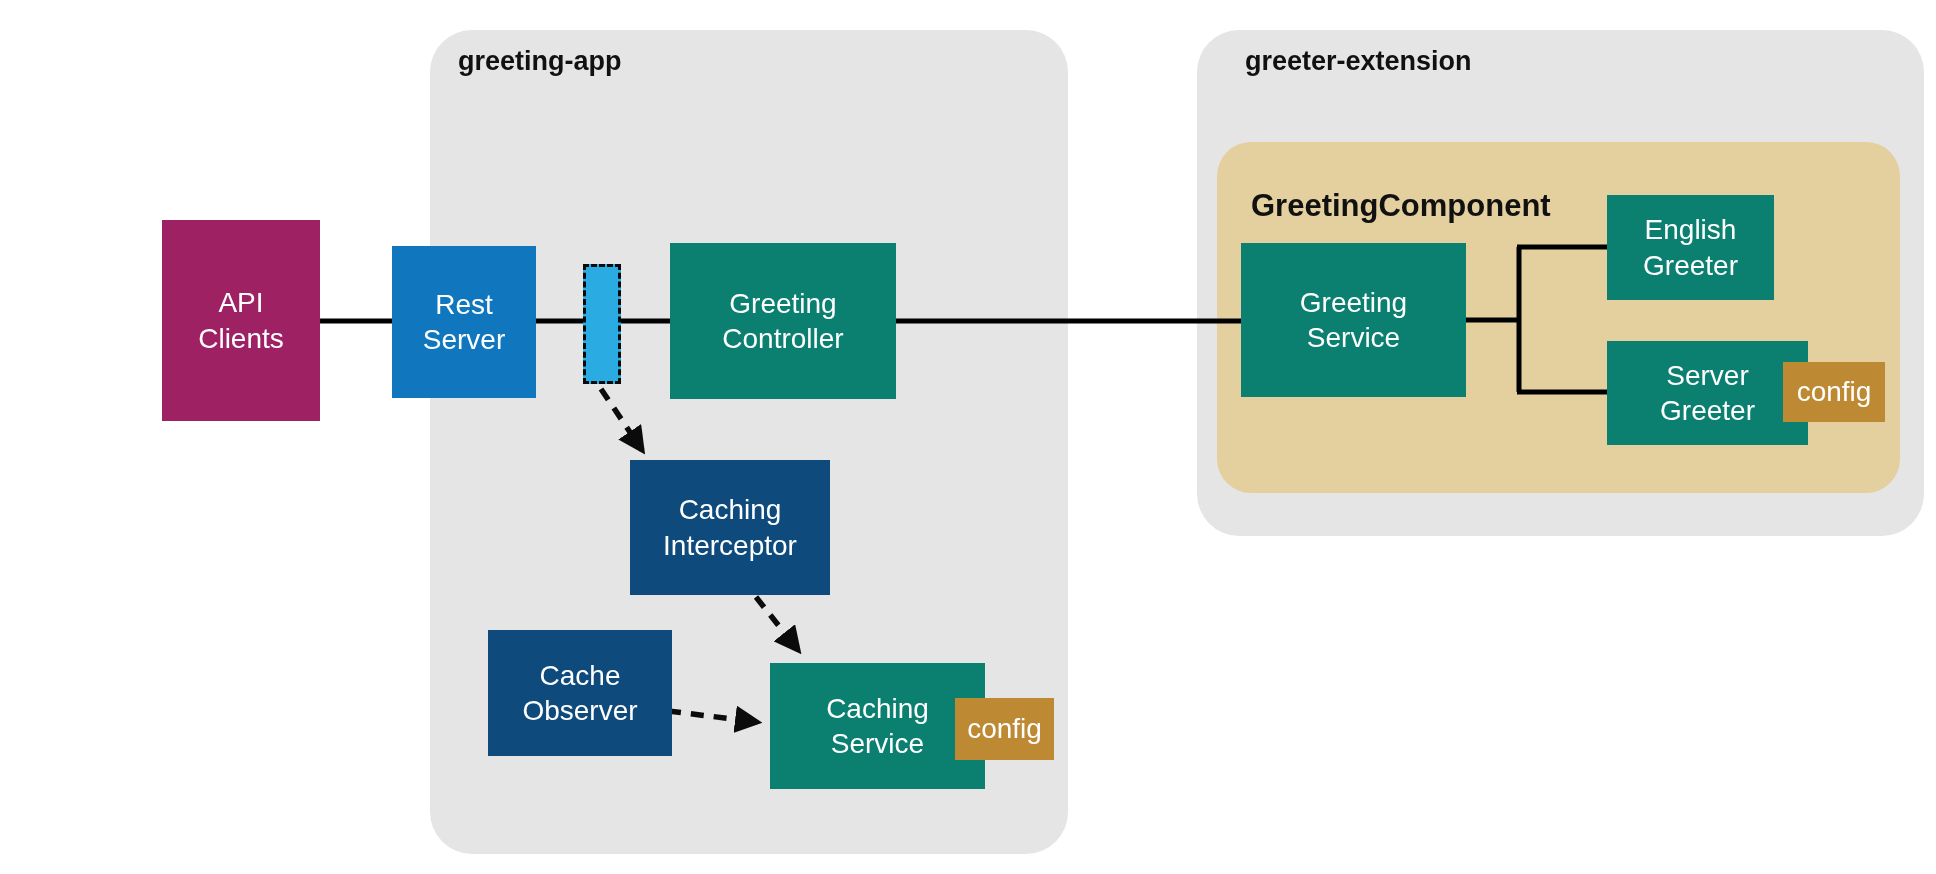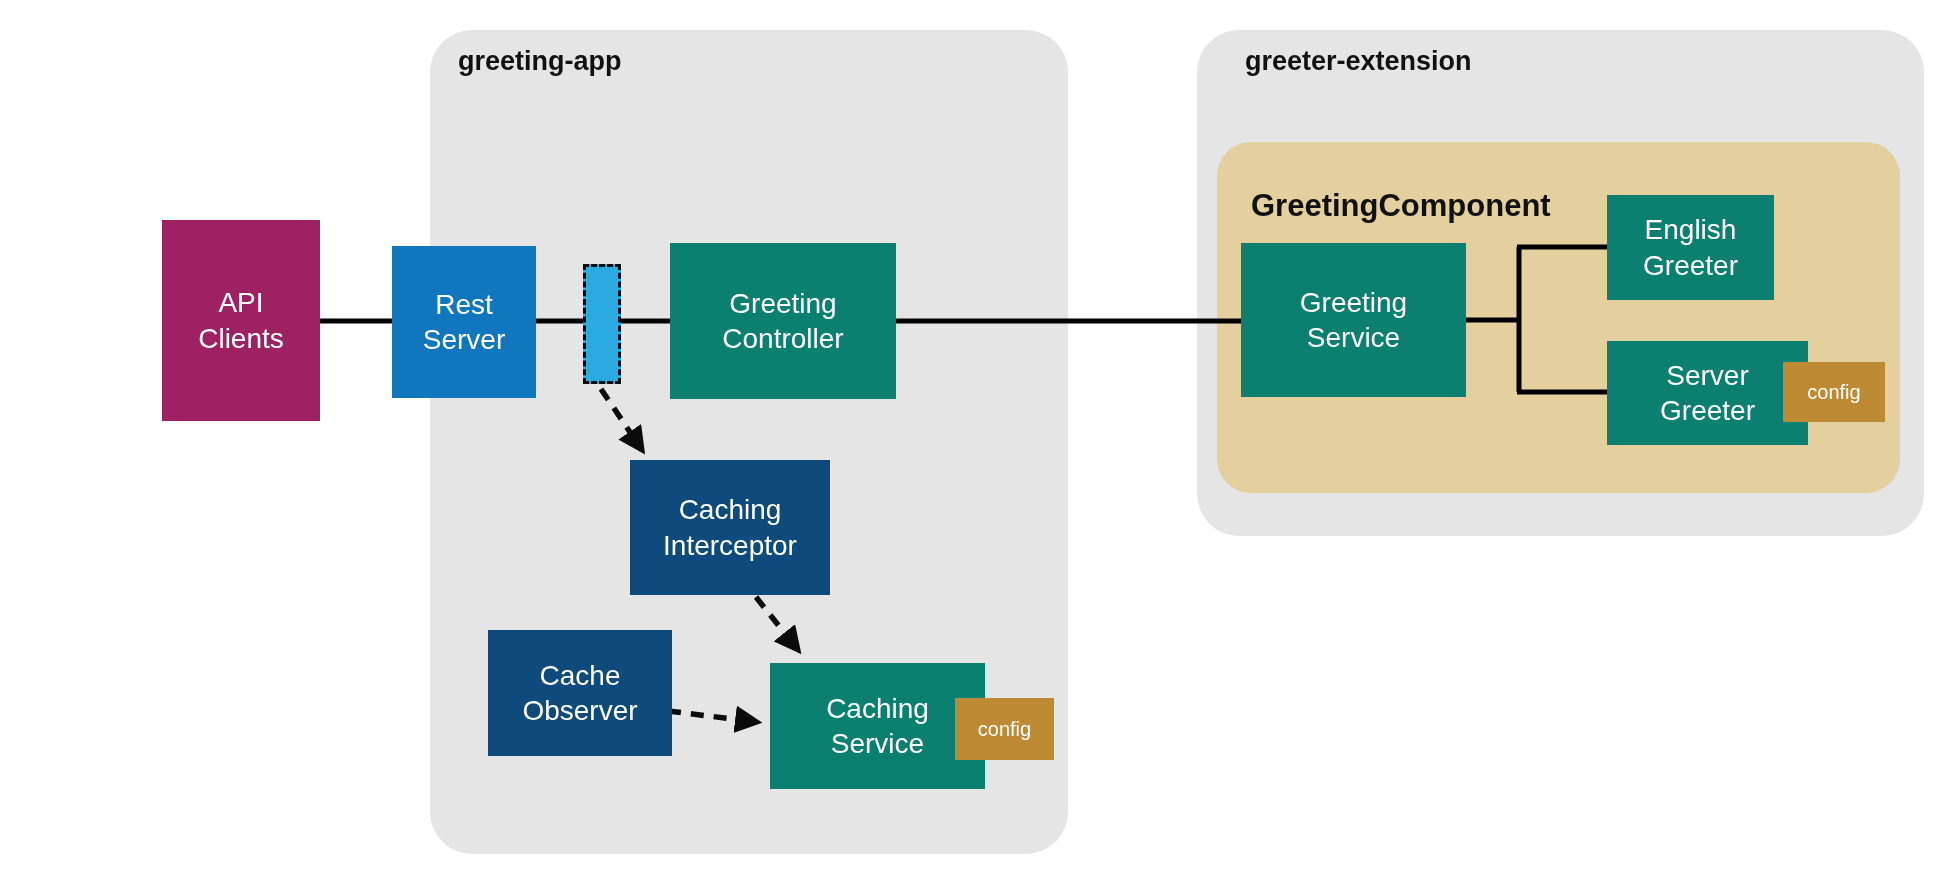--- a/index.html
+++ b/index.html
@@ -62,21 +62,21 @@
   #cache-observer     { left: 488px;  top: 630px; width: 184px; height: 126px; background: #0e4b7c; }
   #caching-service    { left: 770px;  top: 663px; width: 215px; height: 126px; background: #0c8070; }
   #greeting-service   { left: 1241px; top: 243px; width: 225px; height: 154px; background: #0c8070; }
   #english-greeter    { left: 1607px; top: 195px; width: 167px; height: 105px; background: #0c8070; }
   #chinese-greeter    { left: 1607px; top: 341px; width: 201px; height: 104px; background: #0c8070; }
   
   .badge {
     position: absolute;
     display: flex; align-items: center; justify-content: center;
     background: #bd8a33;
-    color: #ffffff; font-size: 20px;
+    color: #ffffff; font-size: 28px;
   }
   #caching-config { left: 955px;  top: 698px; width: 99px;  height: 62px; }
   #chinese-config { left: 1783px; top: 362px; width: 102px; height: 60px; }
   
   #url-label {
     position: absolute;
     left: 14px; top: 423px;
     padding: 3px 10px 5px 8px;
     background: #f5f6f4;
     color: #1f2328;

